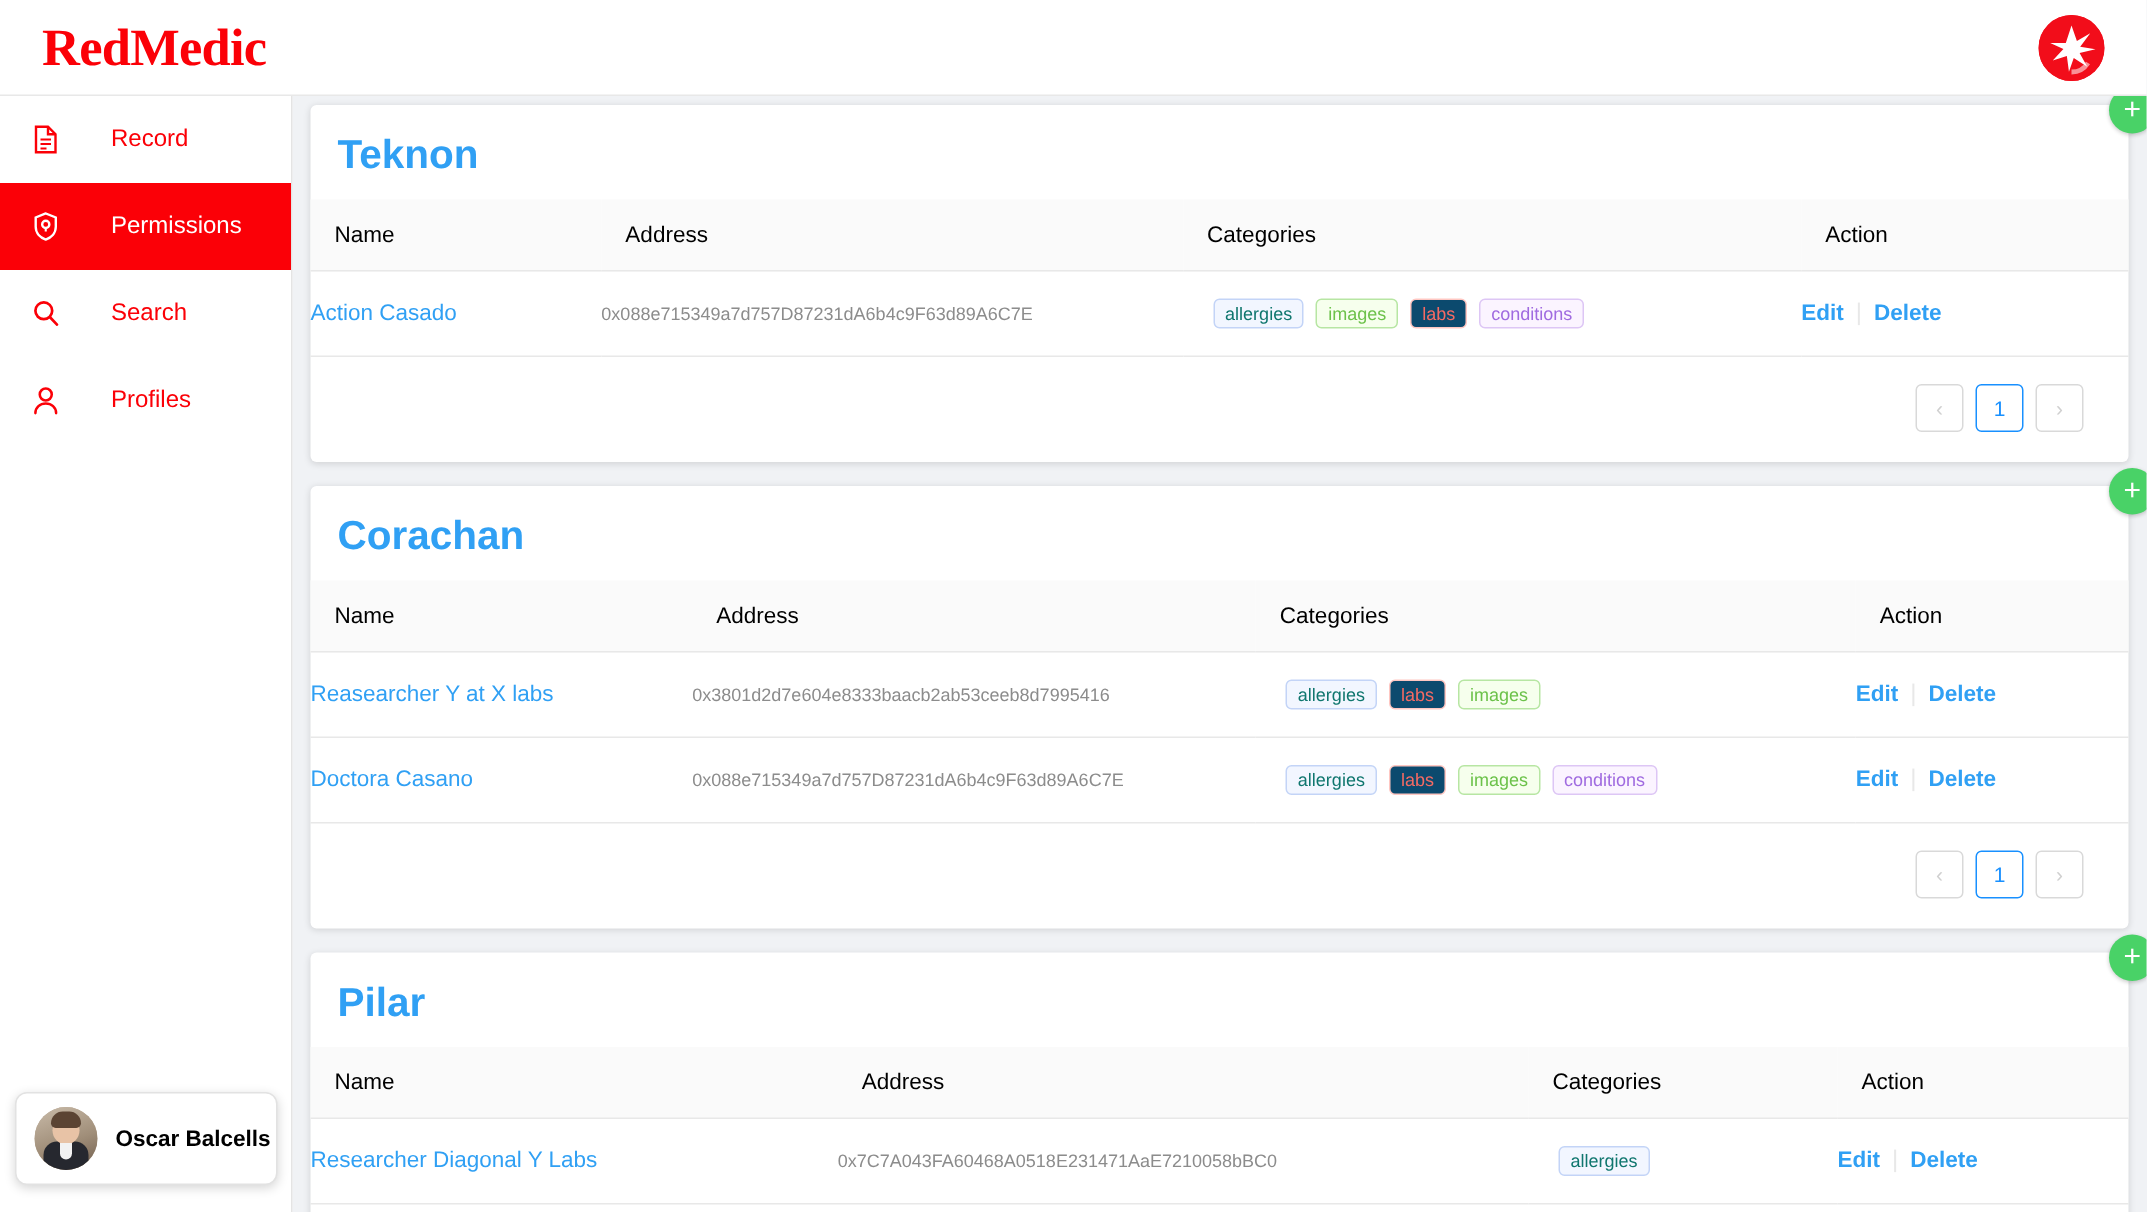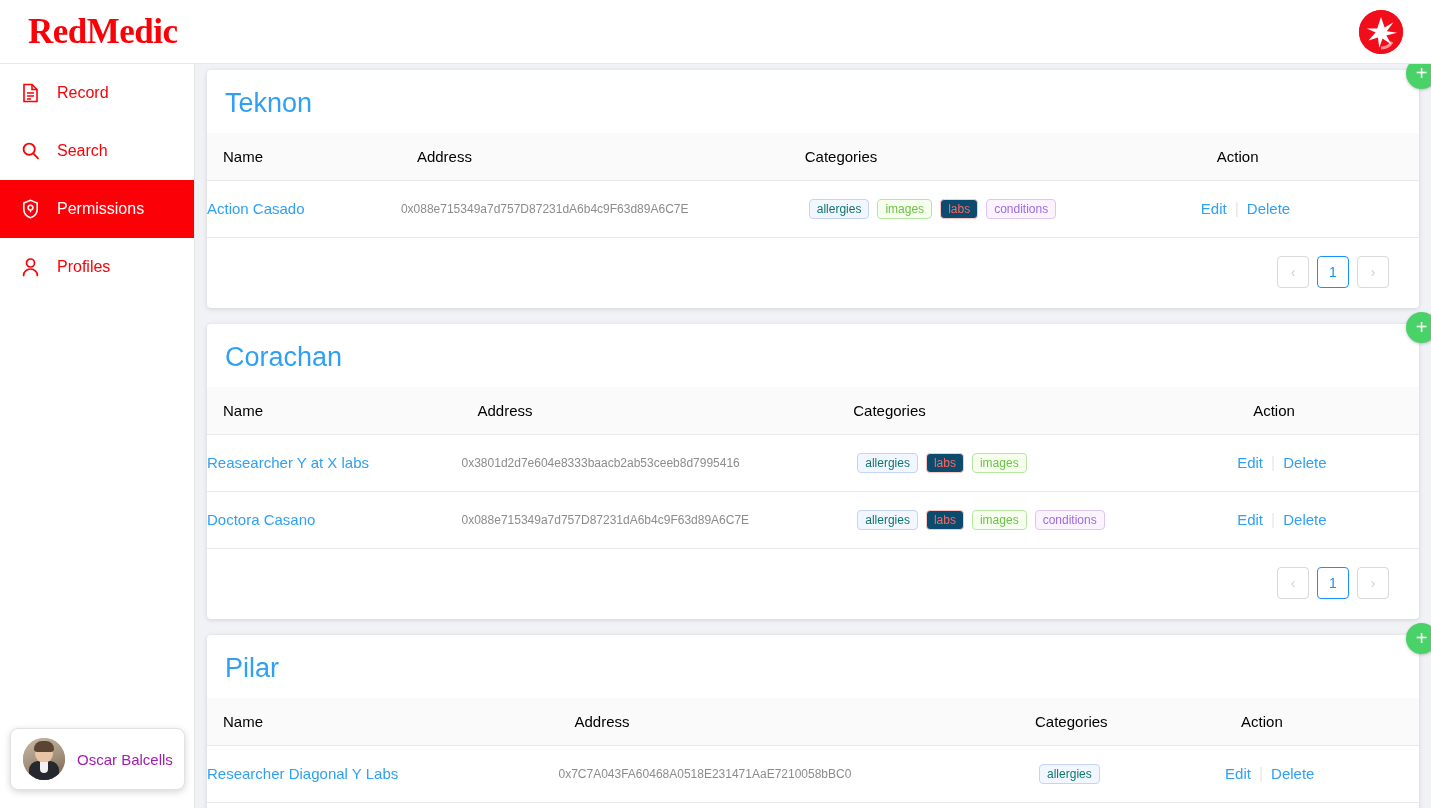--- a/index.html
+++ b/index.html
@@ -42,21 +42,21 @@
   
   .sidebar {
     position: absolute; top: 64px; left: 0;
     width: 195px; height: 744px;
     background: #ffffff;
     border-right: 1px solid #e4e4e4;
     z-index: 20;
   }
   .nav-item {
     height: 58px; display: flex; align-items: center;
-    padding-left: 20px; gap: 17px;
+    padding-left: 20px; gap: 34px;
     cursor: pointer; color: #fb0007;
   }
   .nav-item .nav-label { font-size: 16px; }
   .nav-item.active { background: #fb0007; color: #ffffff; }
   .nav-icon { width: 20px; height: 20px; flex: none;
     display: flex; align-items: center; justify-content: center; }
   .nav-icon svg { display: block; }
 
   .profile-card {
     position: absolute; left: 10px; bottom: 18px;
@@ -70,40 +70,40 @@
   .avatar {
     width: 42px; height: 42px; border-radius: 50%;
     flex: none; overflow: hidden; position: relative;
     background: #b9a894;
   }
   .avatar .a-sky  { position:absolute; inset:0; background:linear-gradient(160deg,#c9bba9 0%,#a08e79 55%,#6e5c4c 100%); }
   .avatar .a-head { position:absolute; left:12px; top:6px; width:18px; height:19px; border-radius:50%; background:#e8c3a6; }
   .avatar .a-hair { position:absolute; left:11px; top:3px; width:20px; height:11px; border-radius:10px 10px 4px 4px; background:#5b4433; }
   .avatar .a-body { position:absolute; left:6px; top:23px; width:30px; height:22px; border-radius:9px 9px 0 0; background:#26282f; }
   .avatar .a-shirt{ position:absolute; left:17px; top:24px; width:8px; height:11px; background:#f2f2f2; border-radius:0 0 4px 4px; }
-  .profile-name { font-size: 15px; font-weight: 400; color: #a21caf; }
+  .profile-name { font-size: 15px; font-weight: 700; color: #000000; }
 
   
   .main {
     position: absolute; top: 64px; left: 195px;
     width: 1236px; height: 744px;
     overflow: hidden;
     padding: 0 8px;
   }
   .card {
     position: relative;
     background: #ffffff;
     border-radius: 4px;
     box-shadow: 0 1px 5px rgba(0,0,0,0.13);
     margin: 0 4px 16px 4px;
     padding: 0 0 2px 0;
   }
   .card:first-child { margin-top: 6px; }
   .card-title {
-    font-size: 27px; color: #30a0f4; font-weight: 400;
+    font-size: 27px; color: #30a0f4; font-weight: 700;
     padding: 18px 0 14px 18px;
   }
   .add-btn {
     position: absolute; top: -12px; right: -18px;
     width: 31px; height: 31px; border-radius: 50%;
     background: #49d267; border: none; cursor: pointer;
     color: #ffffff; display: flex; align-items: center; justify-content: center;
     box-shadow: 0 1px 3px rgba(0,0,0,0.22);
     font-size: 20px; line-height: 1; padding-bottom: 2px;
   }
@@ -129,21 +129,21 @@
     display: inline-block;
     font-size: 12px; line-height: 18px;
     padding: 0 7px; margin-right: 8px;
     border-radius: 4px; border: 1px solid;
     cursor: pointer;
   }
   .tag-blue   { color:#0f766e; border-color:#c3d4f7; background:#f2f6ff;margin-left:20px; }
   .tag-green  { color:#6cc24a; border-color:#b7e6a3; background:#f6ffed; }
   .tag-red    { color:#f56a63; border-color:#ffc7c2; background:#0c4a6e; }
   .tag-purple { color:#a06be0; border-color:#ddc6f5; background:#fbf4ff; }
-  .act a { color:#30a0f4; font-size:15px; text-decoration:none; cursor:pointer; }
+  .act a { color:#30a0f4; font-size:15px; text-decoration:none; cursor:pointer;font-weight:bold; }
   .act .sep { color:#e8e8e8; margin:0 8px; }
 
   .pager {
     display: flex; justify-content: flex-end; align-items: center;
     gap: 8px; padding: 18px 30px 18px 0;
   }
   .pg {
     width: 32px; height: 32px; border-radius: 4px;
     border: 1px solid #d9d9d9; background:#ffffff;
     display:flex; align-items:center; justify-content:center;
@@ -174,39 +174,39 @@
     <span class="nav-icon">
       <svg width="19" height="20" viewBox="0 0 19 20" fill="none" stroke="currentColor" stroke-width="1.6">
         <path d="M3 1.5h8l5 5v12H3z"></path>
           <path d="M11 1.5v5h5"></path>
         <path d="M6 10h7M6 13h7M6 16h4" stroke-width="1.4"></path>
       </svg>
     </span>
     <span class="nav-label">Record</span>
   </div>
 
-  <div class="nav-item">
-    <span class="nav-icon">
-      <svg width="19" height="20" viewBox="0 0 19 20" fill="none" stroke="currentColor" stroke-width="1.8">
-        <circle cx="8.2" cy="8.2" r="5.6"></circle>
-          <path d="M12.5 12.7 17 17.4" stroke-linecap="round"></path>
-      </svg>
-    </span>
-    <span class="nav-label">Search</span>
-  </div>
-
   <div class="nav-item active">
     <span class="nav-icon">
       <svg width="19" height="20" viewBox="0 0 19 20" fill="none" stroke="currentColor" stroke-width="1.6">
         <path d="M9.5 1.3 2.8 4v6.2c0 4.3 3.1 7.3 6.7 8.5 3.6-1.2 6.7-4.2 6.7-8.5V4z"></path>
         <circle cx="9.5" cy="8.6" r="2.4"></circle>
           <path d="M9.5 11v2.3" stroke-width="1.4"></path>
       </svg>
     </span>
     <span class="nav-label">Permissions</span>
+  </div>
+
+  <div class="nav-item">
+    <span class="nav-icon">
+      <svg width="19" height="20" viewBox="0 0 19 20" fill="none" stroke="currentColor" stroke-width="1.8">
+        <circle cx="8.2" cy="8.2" r="5.6"></circle>
+          <path d="M12.5 12.7 17 17.4" stroke-linecap="round"></path>
+      </svg>
+    </span>
+    <span class="nav-label">Search</span>
   </div>
 
   <div class="nav-item">
     <span class="nav-icon">
       <svg width="19" height="20" viewBox="0 0 19 20" fill="none" stroke="currentColor" stroke-width="1.7">
         <circle cx="9.5" cy="6" r="4"></circle>
           <path d="M2.6 18.4c0-3.8 3.1-6.4 6.9-6.4s6.9 2.6 6.9 6.4" stroke-linecap="round"></path>
       </svg>
     </span>
     <span class="nav-label">Profiles</span>

